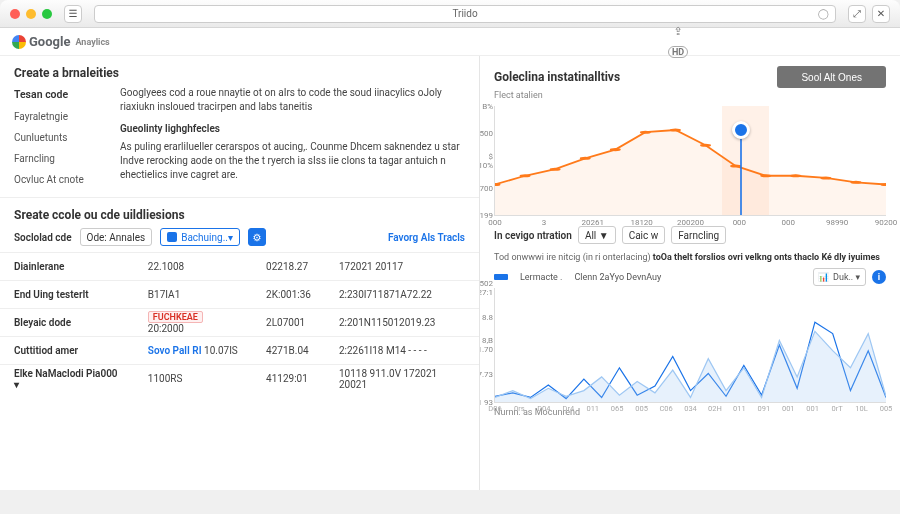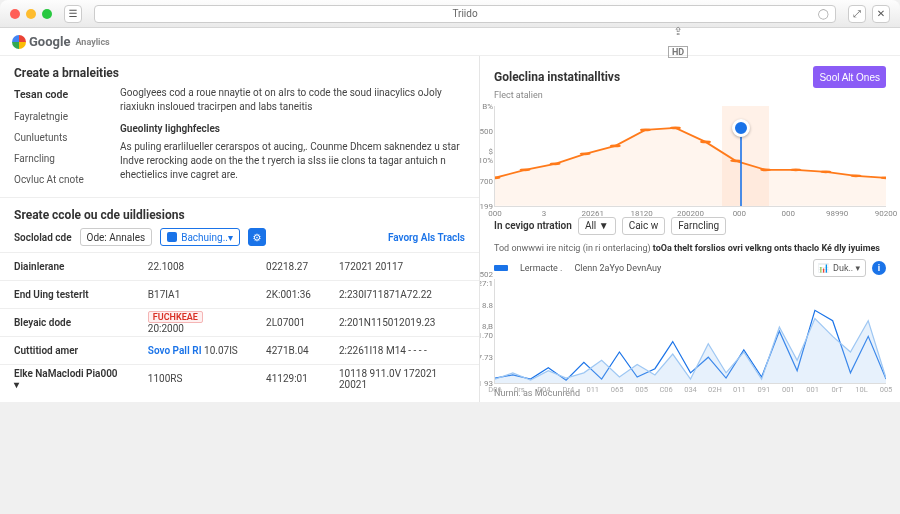--- a/index.html
+++ b/index.html
@@ -6,28 +6,28 @@
   body { font-family: -apple-system, "Segoe UI", Roboto, Arial, sans-serif; font-size: 11px; color: #333; background: #f0f0f0; width: 900px; height: 514px; overflow: hidden; }
   .titlebar { height: 28px; background: linear-gradient(#fdfdfd,#eaeaea); border-bottom: 1px solid #d6d6d6; display: flex; align-items: center; padding: 0 10px; border-radius: 8px 8px 0 0; }
   .traffic { display:flex; gap:6px; }
   .dot { width:10px; height:10px; border-radius:50%; }
   .red{background:#ff5f57}.yellow{background:#febc2e}.green{background:#28c840}
   .url-box { flex:1; height:18px; margin:0 12px; background:#fff; border:1px solid #ccc; border-radius:4px; display:flex; align-items:center; justify-content:center; font-size:10px; color:#666; position:relative; }
   .url-box .search-icon-right{ position:absolute; right:6px; color:#999; }
   .tb-icons { display:flex; gap:6px; align-items:center; }
   .tb-btn { width:18px; height:18px; border:1px solid #ccc; border-radius:4px; display:flex; align-items:center; justify-content:center; background:#fff; font-size:10px; color:#555; }
 
-  .app { background:#fff; height:374px; display:flex; flex-direction:column; }
+  .app { background:#fff; height:462px; display:flex; flex-direction:column; }
   .brandbar { height:28px; display:flex; align-items:center; padding:0 12px; border-bottom:1px solid #eee; gap:4px;}
   .g-logo { font-weight:bold; display:flex; gap:3px; align-items:center;}
   .g-logo .gball{width:14px;height:14px;border-radius:50%;background:conic-gradient(#ea4335 0 25%,#fbbc05 0 50%,#34a853 0 75%,#4285f4 0);} 
   .brand-txt{font-size:13px;color:#5f6368;}
   .brand-sub{font-size:9px;color:#888;margin-left:2px;}
   .brandbar .right{margin-left:auto;display:flex;gap:8px;align-items:center;color:#777;}
-  .hd-badge{border:1px solid #aaa;border-radius:0;padding:0 3px;font-size:9px;font-weight:bold;}
+  .hd-badge{border:1px solid #aaa;border-radius:6px;padding:0 3px;font-size:9px;font-weight:bold;}
 
   .tabbar { height:32px; display:flex; align-items:center; padding:0 12px; gap:10px; border-bottom:1px solid #eee;}
   .chipbar{width:12px;display:flex;flex-direction:column;gap:2px;}
   .chipbar span{height:3px;background:#ea4335;border-radius:1px;}
   .chipbar span:nth-child(2){background:#fbbc05}.chipbar span:nth-child(3){background:#34a853}
   .tab { height:22px; padding:0 10px; border:1px solid #ccc; border-radius:3px; display:flex; align-items:center; background:#fff; font-size:10px;}
   .tab.active{ background:#e8f0fe; border-color:#c2d6f7; color:#1a73e8; font-weight:600;}
   .tab-bubble{ margin-left:auto; width:24px;height:20px;border:1px solid #ccc;border-radius:12px;display:flex;align-items:center;justify-content:center;color:#999;}
   .tab-bubble svg{width:12px;height:12px;}
 
@@ -54,21 +54,21 @@
 
   table{ width:100%; border-collapse:collapse; font-size:10px;}
   tr{ border-top:1px solid #eee; height:28px;}
   td{ padding:0 14px; color:#444;}
   td:first-child{font-weight:600;color:#333;}
   .cell-link{color:#1a73e8;font-weight:600;}
   .badge{display:inline-block;border:1px solid #f5b5b5;color:#d93025;background:#fff0f0;padding:0 4px;border-radius:2px;font-size:9px;font-weight:600;}
 
   .panel-h{ display:flex; align-items:center; padding:10px 14px 2px;}
   .panel-h .t{font-weight:700;font-size:12px;}
-  .orange-btn{ margin-left:auto; background:#8b5cf6; color:#fff; border:none; height:22px; padding:0 6px; border-radius:3px; font-size:10px;}
+  .orange-btn{ margin-left:auto; background:#737373; color:#fff; border:none; height:22px; padding:0 24px; border-radius:3px; font-size:10px;}
   .sublabel{ font-size:9px;color:#888; padding:0 14px 4px;}
 
   .chart1{ height:110px; margin:2px 14px 6px; position:relative; border-left:1px solid #ddd; border-bottom:1px solid #ddd;}
   .ytick{position:absolute; left:-42px; font-size:8px; color:#888; width:40px; text-align:right;}
   .xtick{position:absolute; bottom:-12px; font-size:8px; color:#888; transform:translateX(-50%);} 
   svg.plot{position:absolute;inset:0;width:100%;height:100%;}
   .marker{position:absolute; width:18px;height:18px;border:3px solid #fff;border-radius:50%;background:#1a73e8; box-shadow:0 1px 3px rgba(0,0,0,.3); transform:translate(-50%,-50%);} 
   .marker-line{position:absolute;width:2px;background:#1a73e8;opacity:0.8;}
   .shade{position:absolute;background:#ffd8bd;opacity:.35;}
 

